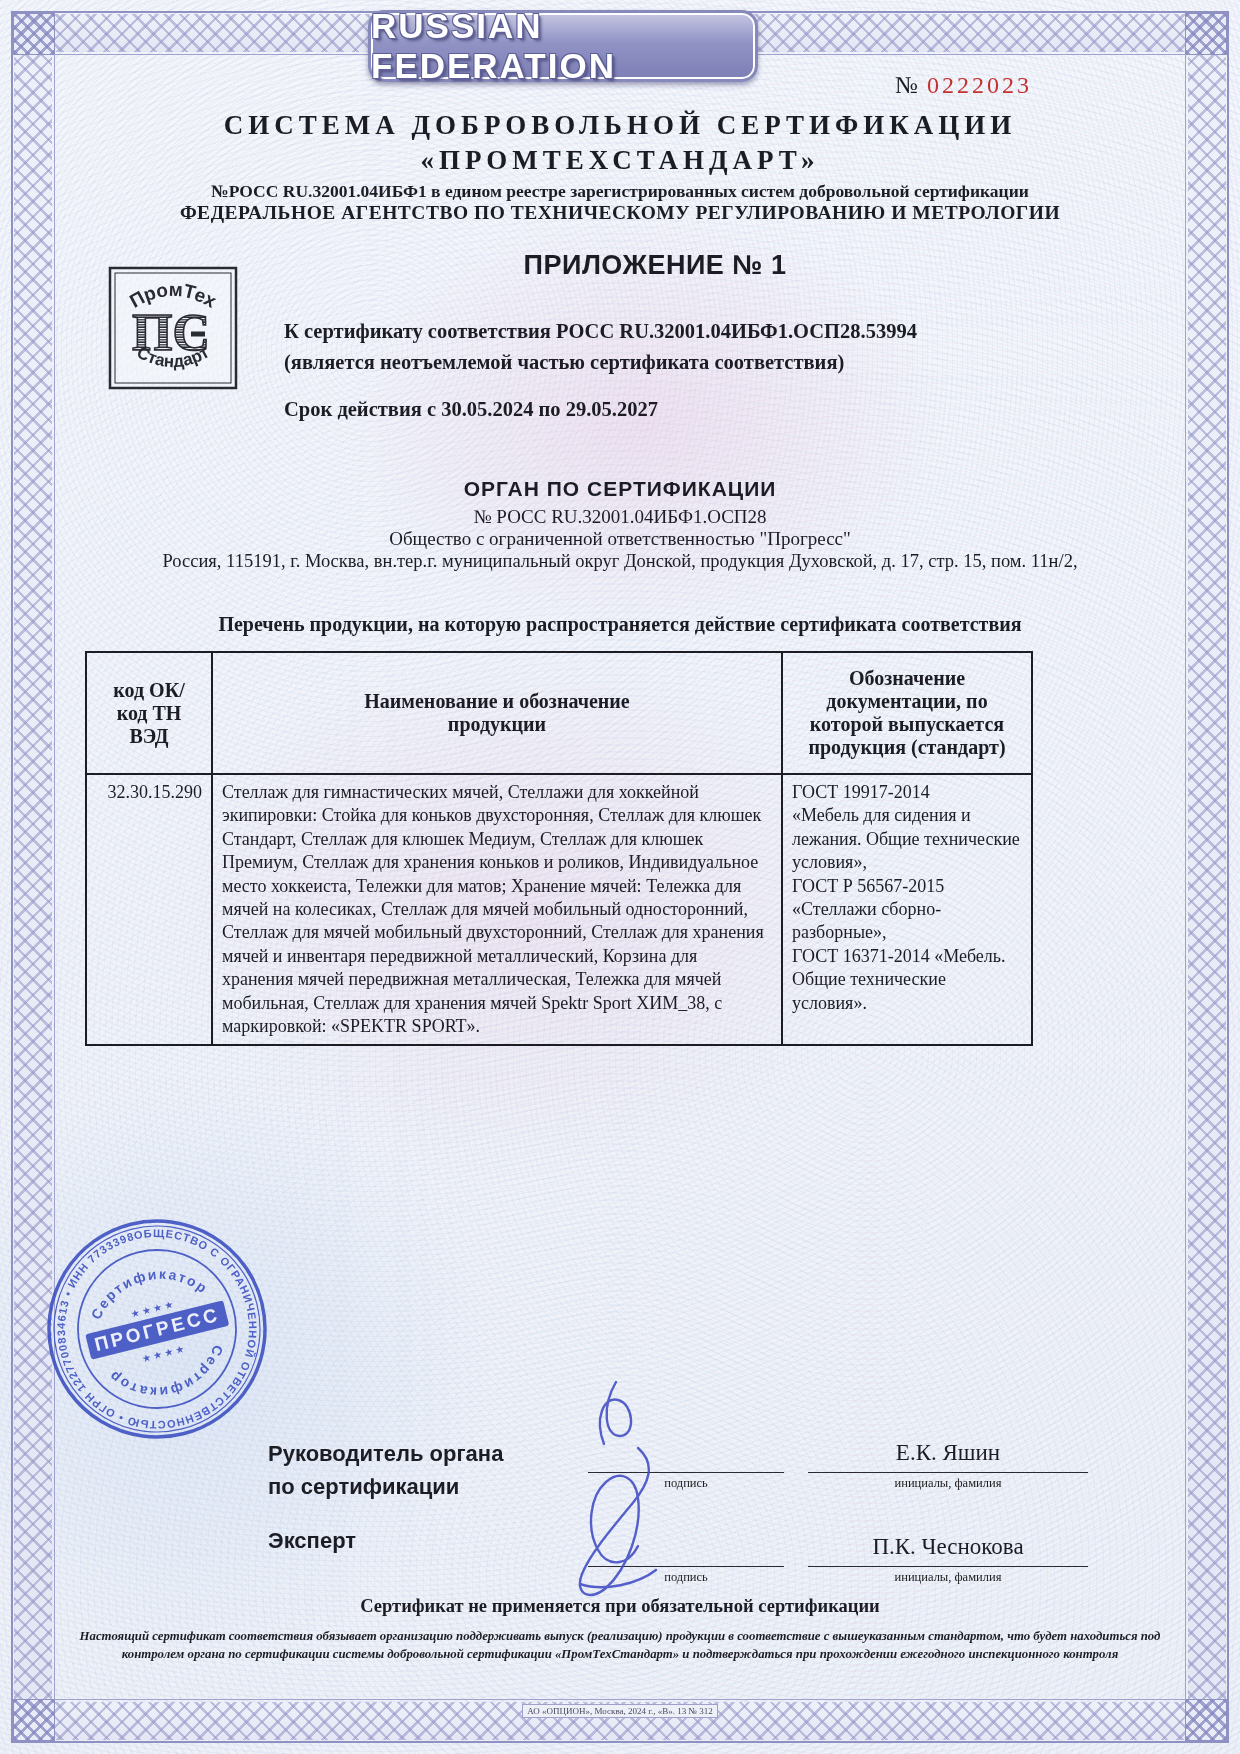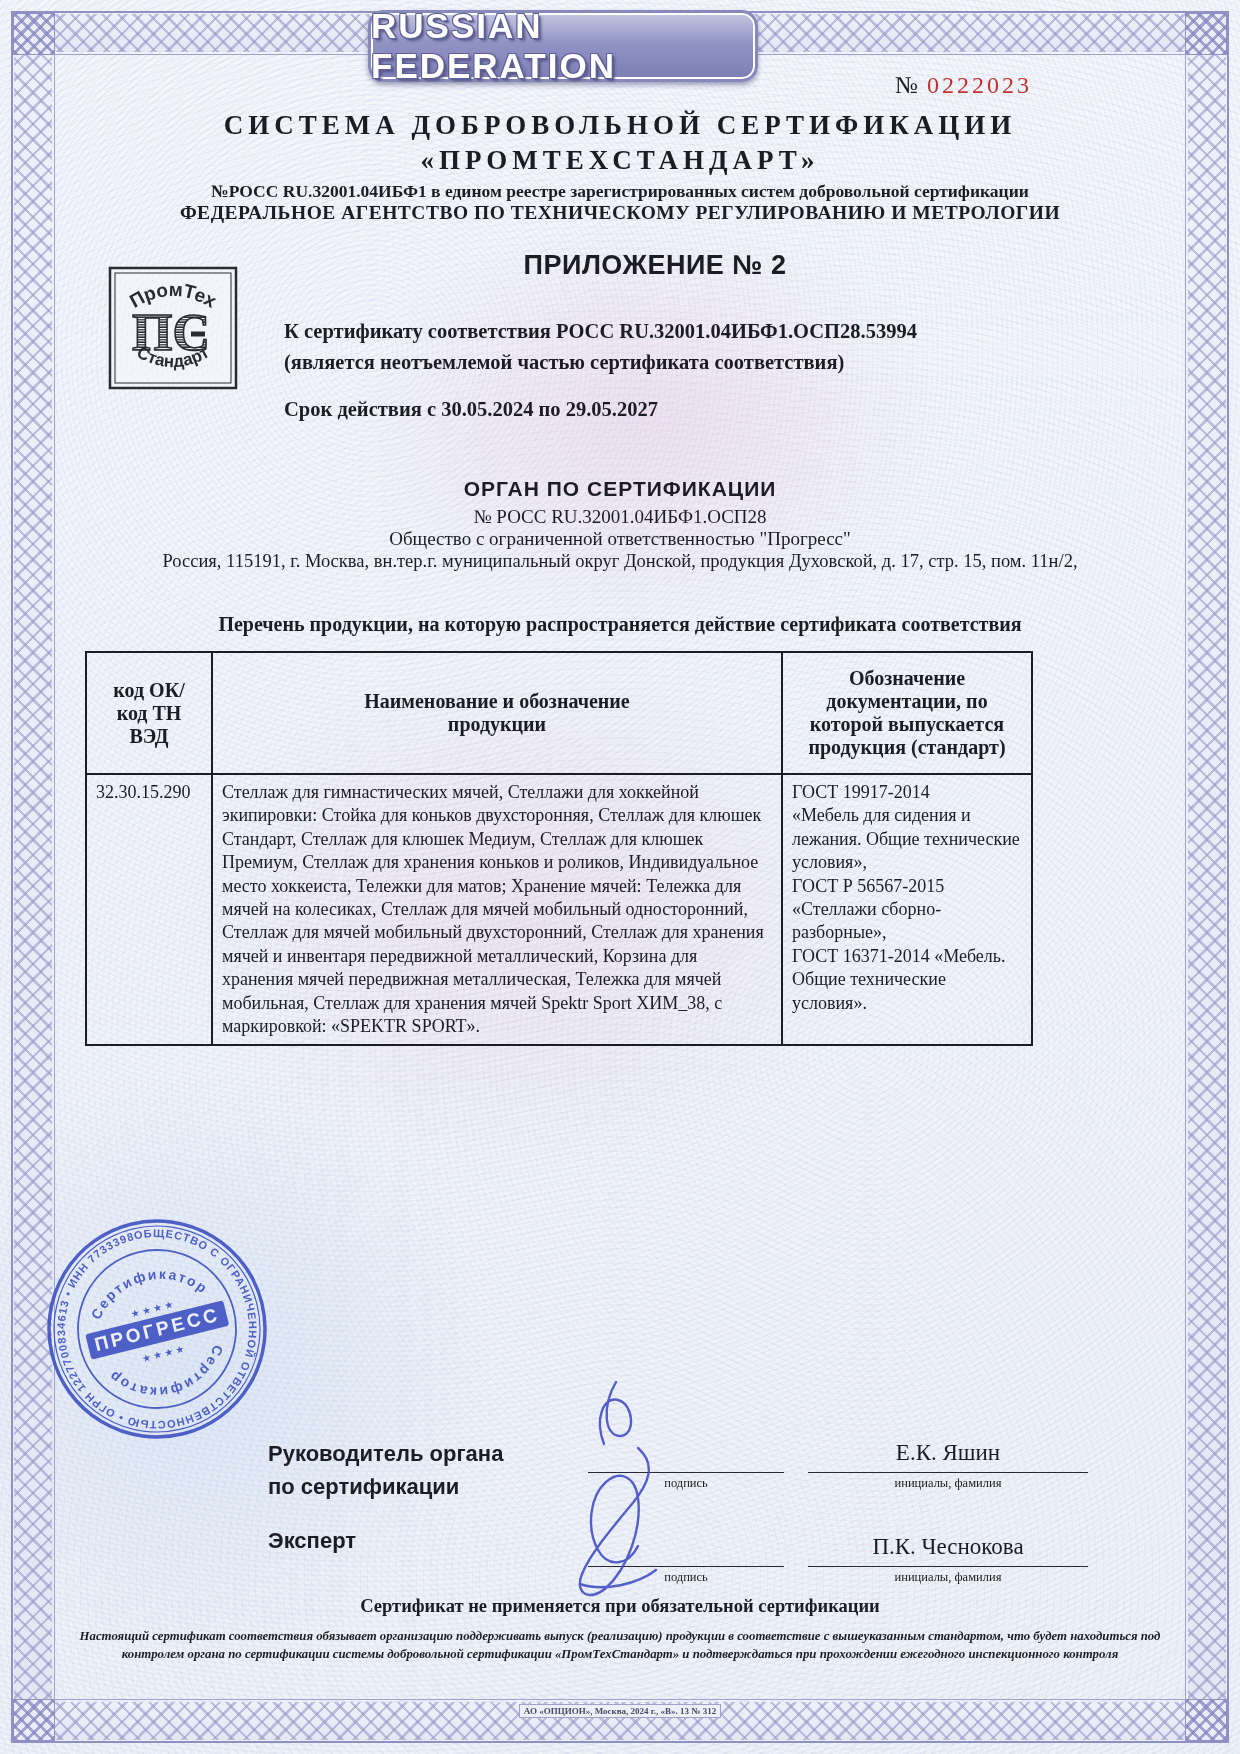--- a/index.html
+++ b/index.html
@@ -69,21 +69,21 @@
   .org-req{top:573px; font-size:18.5px;}
 
   .products-heading{top:613px; font-size:20px; font-weight:bold;}
 
   table.products{position:absolute; left:85px; top:651px; width:946px; border-collapse:collapse; table-layout:fixed;
     font-size:18px; background:transparent;}
   table.products col.c1{width:126px;} table.products col.c2{width:570px;} table.products col.c3{width:250px;}
   table.products th, table.products td{border:2px solid #1c1c24; vertical-align:top; background:transparent;}
   table.products th{font-size:20px; font-weight:bold; text-align:center; padding:14px 8px; height:84px; vertical-align:middle;}
   table.products td{padding:6px 9px; line-height:1.3; height:236px;}
-  td.code{text-align:left; padding-top:8px; font-size:18px;}
+  td.code{text-align:right; padding-top:8px; font-size:18px;}
   td.docs{line-height:1.32;}
 
   
   .role1{position:absolute; left:268px; top:1437px; font-size:22px; font-weight:bold; font-family:"Liberation Sans",sans-serif; line-height:1.5;}
   .role2{position:absolute; left:268px; top:1528px; font-size:22px; font-weight:bold; font-family:"Liberation Sans",sans-serif;}
   .sigline{position:absolute; border-bottom:1.5px solid #2a2a33; height:0;}
   .line1a{left:588px; top:1472px; width:196px;}
   .line1b{left:808px; top:1472px; width:280px;}
   .line2a{left:588px; top:1566px; width:196px;}
   .line2b{left:808px; top:1566px; width:280px;}
@@ -92,21 +92,21 @@
   .lab1b{left:808px; top:1476px; width:280px;}
   .lab2a{left:588px; top:1570px; width:196px;}
   .lab2b{left:808px; top:1570px; width:280px;}
   .signame{position:absolute; font-size:23px; text-align:center;}
   .name1{left:808px; top:1440px; width:280px;}
   .name2{left:808px; top:1534px; width:280px;}
 
   .note{top:1596px; font-size:18.5px; font-weight:bold;}
   .disclaimer{position:absolute; left:72px; right:72px; top:1628px; text-align:center; font-size:12.8px; font-weight:bold; line-height:1.4;font-style:italic;}
   .printinfo{position:absolute; left:0; right:0; top:1700px; text-align:center; z-index:7;}
-  .printinfo span{display:inline-block; background:#eef0f8; border:1px solid #9fa1cc; font-size:9px; padding:1px 4px; color:#4a4a60;font-weight:bold;}
+  .printinfo span{display:inline-block; background:#eef0f8; border:1px solid #9fa1cc; font-size:9px; padding:1px 4px; color:#4a4a60;}
 
   .stamp{position:absolute; left:44px; top:1216px; width:226px; height:226px; transform:rotate(-14deg); opacity:.88; z-index:4;}
   .signature-ink{position:absolute; left:520px; top:1378px; width:190px; height:240px; z-index:5;}
 </style>
 </head>
 <body>
 
 <div class="page">
 
   <div class="frame-outer"></div>
@@ -125,21 +125,21 @@
   </div>
 
   <div class="serial">
     <span>№</span><span class="num">0222023</span>
   </div>
 
   <div class="center sys1">СИСТЕМА ДОБРОВОЛЬНОЙ СЕРТИФИКАЦИИ</div>
   <div class="center sys2">«ПРОМТЕХСТАНДАРТ»</div>
   <div class="center reg">№РОСС RU.32001.04ИБФ1 в едином реестре зарегистрированных систем добровольной сертификации</div>
   <div class="center agency">ФЕДЕРАЛЬНОЕ АГЕНТСТВО ПО ТЕХНИЧЕСКОМУ РЕГУЛИРОВАНИЮ И МЕТРОЛОГИИ</div>
-  <div class="center annex-title">ПРИЛОЖЕНИЕ № 2</div>
+  <div class="center annex-title">ПРИЛОЖЕНИЕ № 1</div>
 
   <div class="logo-box">
     <svg width="130" height="124" viewBox="0 0 130 124">
       <defs>
         <pattern id="lhatch" width="5" height="5" patternUnits="userSpaceOnUse">
           <rect width="5" height="5" fill="#f2f4fa"></rect>
           <line x1="0" y1="1.2" x2="5" y2="1.2" stroke="#2a2a33" stroke-width="1.6"></line>
           <line x1="0" y1="3.8" x2="5" y2="3.8" stroke="#2a2a33" stroke-width="1.2"></line>
         </pattern>
         <path id="arcTop" d="M 16,50 Q 65,10 114,50" fill="none"></path>

